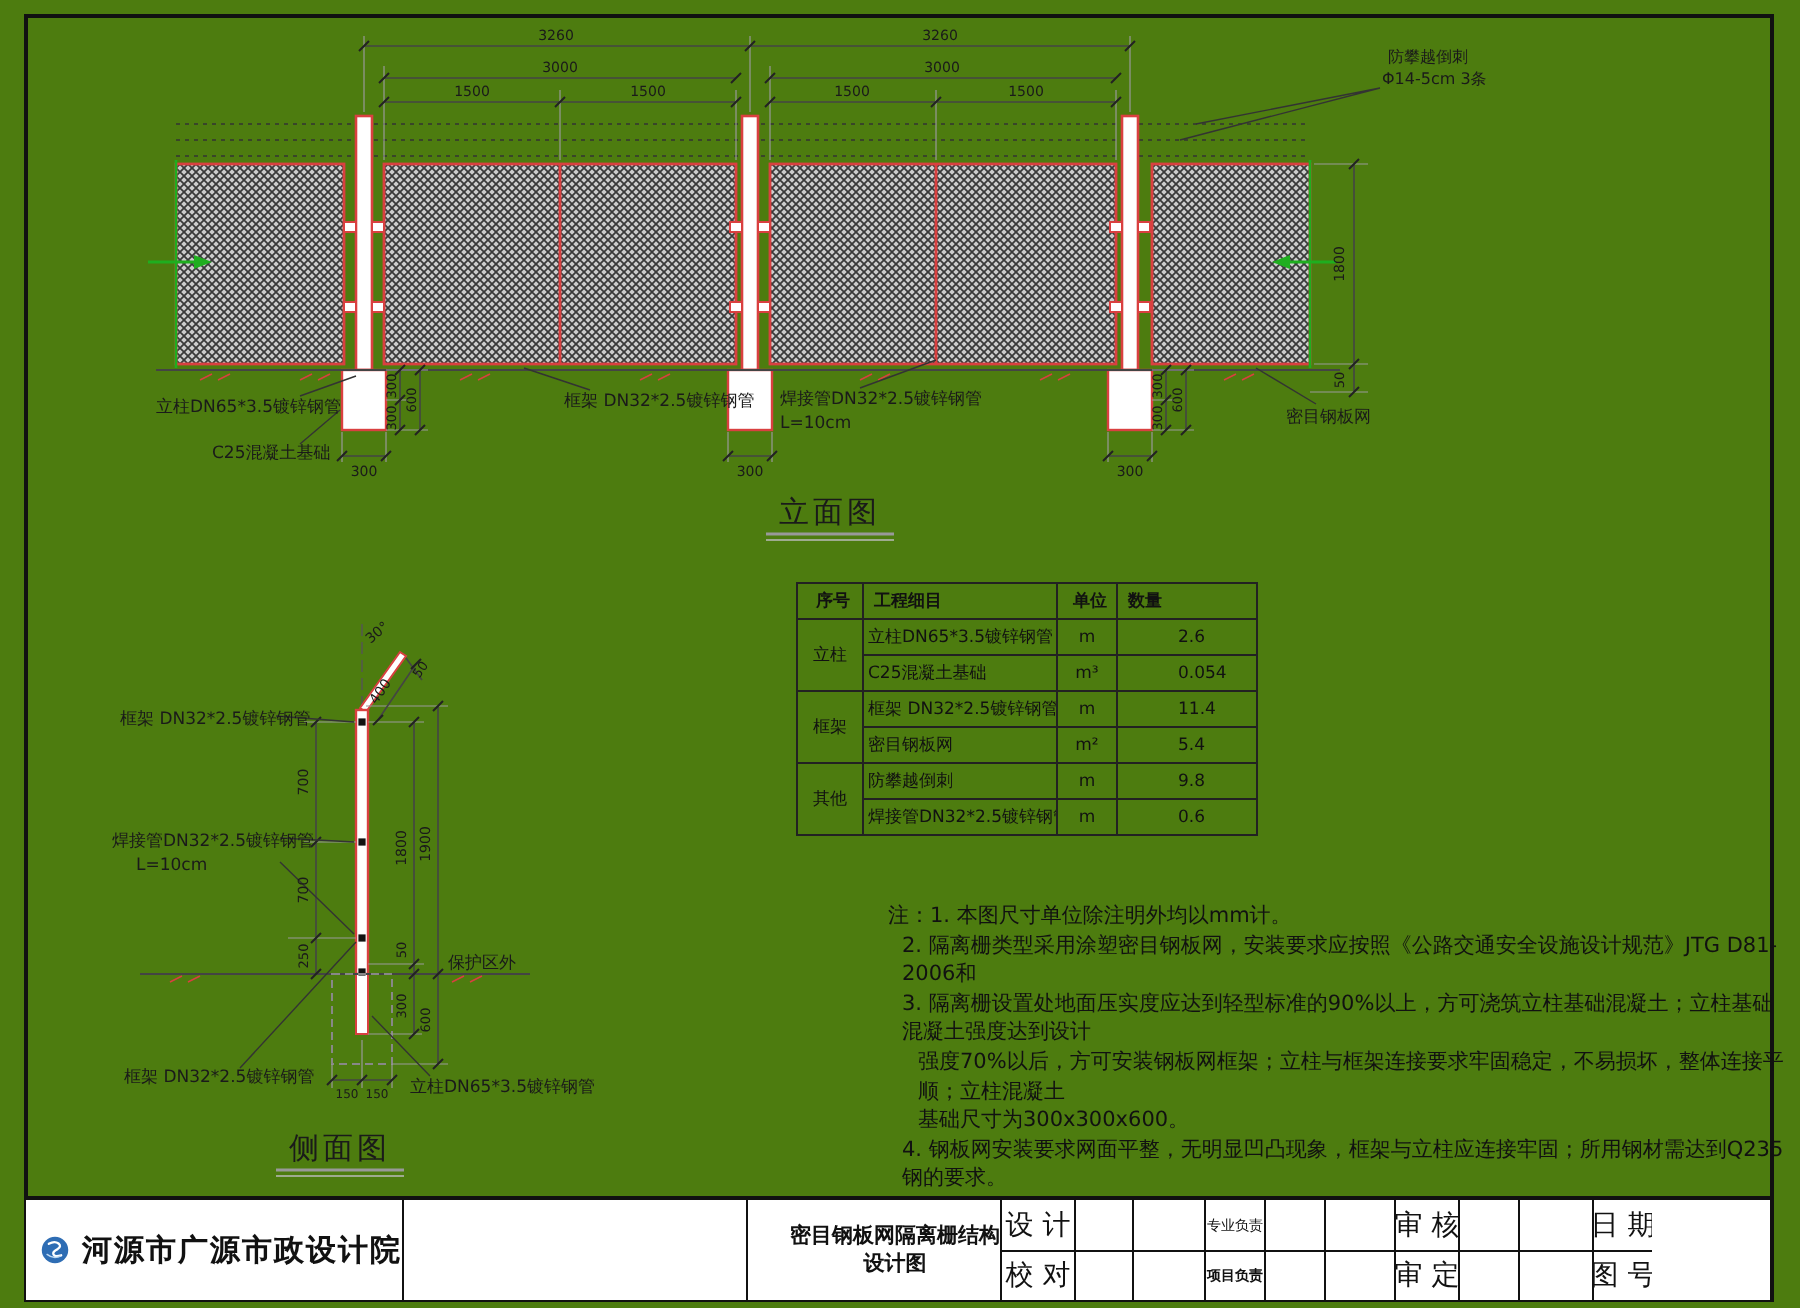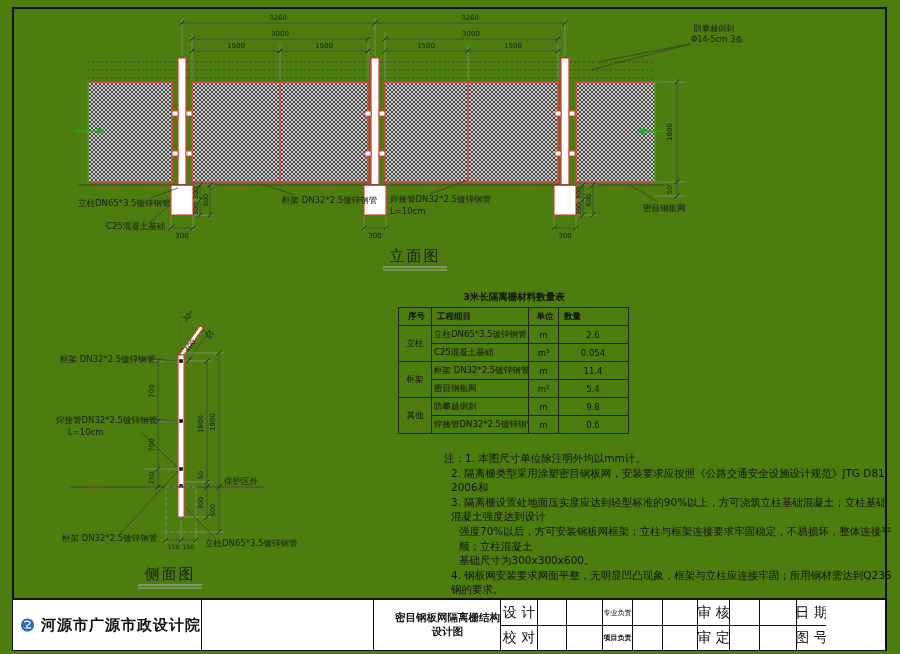--- a/index.html
+++ b/index.html
@@ -8,21 +8,21 @@
   #frame{position:absolute;left:12px;top:7px;width:871px;height:640px;border:2px solid #111;}
   svg text{fill:#1a1a1a;}
   
   #mat-table-wrap{position:absolute;left:398px;top:291px;width:232px;}
   #mat-title{text-align:center;font-size:9.5px;font-weight:bold;margin-bottom:3px;}
   table.mat{border-collapse:collapse;width:230px;table-layout:fixed;}
   table.mat td,table.mat th{border:1px solid #222;font-size:8.5px;font-weight:normal;
       padding:0 2px;height:17px;overflow:hidden;white-space:nowrap;}
   table.mat th{font-weight:bold;text-align:left;padding-left:5px;}
   table.mat .c{text-align:center;}
-  table.mat .q{text-align:center;padding-left:1px;}
+  table.mat .q{text-align:left;padding-left:30px;}
   
   #notes{position:absolute;left:444px;top:451px;width:448px;font-size:10.5px;line-height:14.6px;}
   .n0{margin-left:0;}
   .n1{margin-left:7px;}
   .n2{margin-left:15px;}
   
   #tblock{position:absolute;left:13px;top:598px;width:872px;height:50px;border-top:2px solid #111;background:#fff;}
   .tb-cell{position:absolute;top:0;height:50px;box-sizing:border-box;border-left:1px solid #111;padding-left:21px;}
   .tb-company{left:0;width:188px;border-left:none;display:flex;align-items:center;gap:6px;padding-left:7px;}
   .tb-company-name{font-size:15px;font-weight:bold;letter-spacing:1px;white-space:nowrap;}
@@ -276,21 +276,20 @@
 
       <g>
         <text x="170" y="579" text-anchor="middle" font-size="15" letter-spacing="2">侧面图</text>
         <line x1="138" y1="585" x2="202" y2="585" stroke="#999" stroke-width="1.5"></line>
         <line x1="138" y1="588" x2="202" y2="588" stroke="#bbb" stroke-width="0.8"></line>
       </g>
     </g>
   </svg>
 
   <div id="mat-table-wrap">
-    <div id="mat-title">3米长隔离栅材料数量表</div>
     <table class="mat">
       <colgroup>
           <col style="width:33px">
           <col style="width:97px">
           <col style="width:30px">
           <col style="width:70px">
         </colgroup>
       <tbody>
           <tr>
         <th class="c">序号</th>

